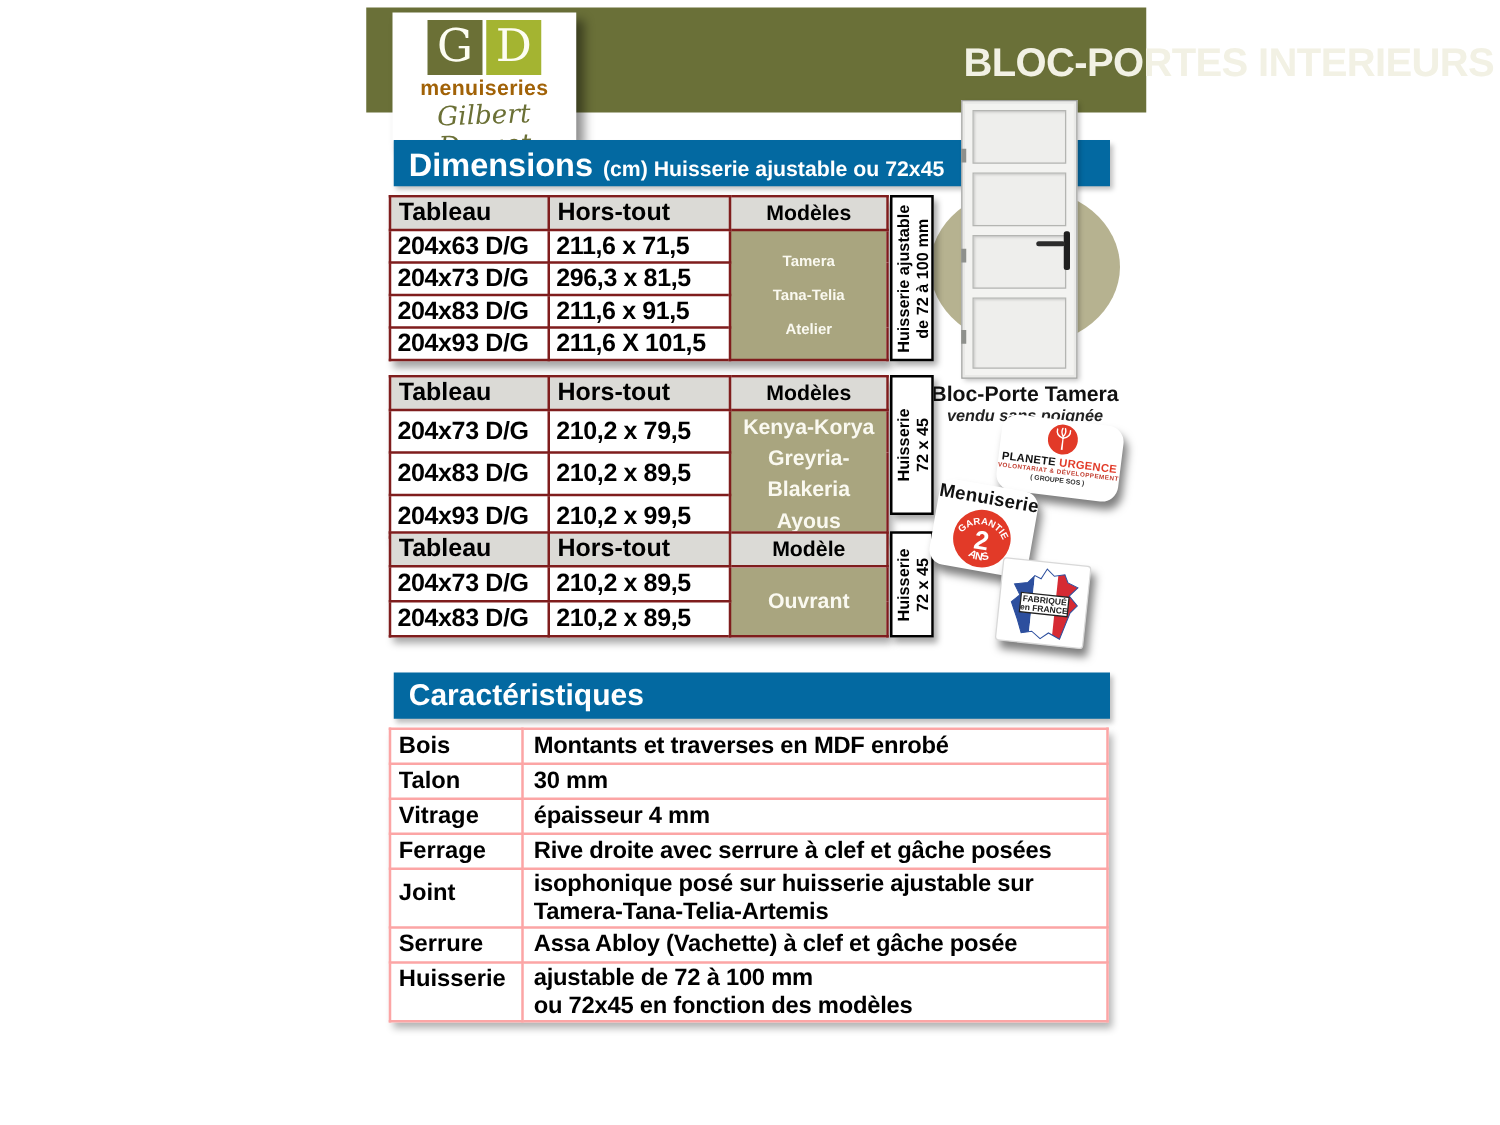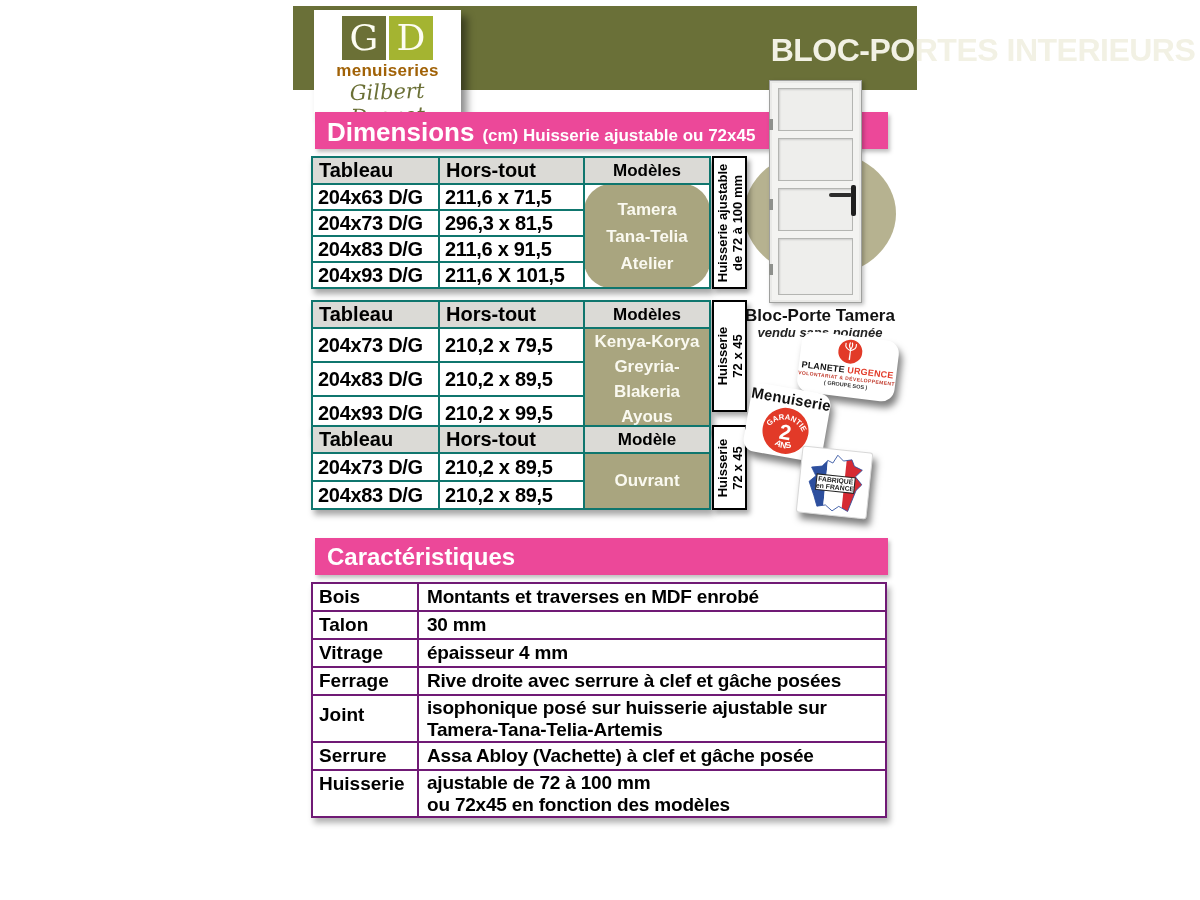--- a/index.html
+++ b/index.html
@@ -16,21 +16,21 @@
   .gd-squares { display:flex; justify-content:center; gap:3px; }
   .gd-sq { width:44px; height:44px; display:flex; align-items:center; justify-content:center;
            color:#fdfdf2; font-family:"DejaVu Serif", serif; font-size:36px; line-height:44px; }
   .gd-sq.g { background:#6b7036; }
   .gd-sq.d { background:#a4b431; }
   .logo-menuiseries { text-align:center; font-size:17px; font-weight:bold; color:#a16207; margin-top:1px; letter-spacing:0.3px; }
   .logo-signature { text-align:center; font-family:"DejaVu Serif", serif; font-style:italic;
                     color:#6b7036; font-size:21px; margin-top:-1px; transform:rotate(-2deg); }
 
   
-  .orange-bar { position:absolute; left:315px; width:573px; height:37px; background:#ec4899;
+  .orange-bar { position:absolute; left:315px; width:573px; height:37px; background:#0369a1;
                 color:#ffffff; display:flex; align-items:baseline; padding:5px 0 0 12px;
                 box-shadow:2px 3px 4px rgba(0,0,0,0.25); }
   .orange-bar.dim { top:112px; }
   .orange-bar.car { top:538px; }
   .bar-title { font-size:26px; font-weight:bold; }
   .bar-sub { font-size:17px; font-weight:bold; margin-left:8px; }
 
   
   .khaki-circle { position:absolute; left:744px; top:150px; width:152px; height:127px;
                   background:#b6b290; border-radius:50%; }
@@ -42,31 +42,31 @@
   .door-handle-plate { position:absolute; right:5px; top:104px; width:5px; height:31px; background:#1f1f1f; border-radius:2px; }
   .door-handle-lever { position:absolute; right:9px; top:112px; width:23px; height:4px; background:#2c2c2c; border-radius:2px; }
   .door-hinge { position:absolute; left:-1px; width:4px; height:11px; background:#8e908c; }
   .door-caption { position:absolute; left:740px; top:306px; width:160px; text-align:center; }
   .door-caption .cap1 { font-size:17px; font-weight:bold; color:#111; }
   .door-caption .cap2 { font-size:13px; font-style:italic; font-weight:bold; color:#222; margin-top:-1px; }
 
   
   table.dtable { position:absolute; border-collapse:collapse; background:#fff; table-layout:fixed;
                  box-shadow:3px 5px 6px rgba(0,0,0,0.35); }
-  .dtable th, .dtable td { border:2px solid #0f766e; overflow:hidden; white-space:nowrap; }
+  .dtable th, .dtable td { border:2px solid #7f1d1d; overflow:hidden; white-space:nowrap; }
   .dtable th { background:#dbdad6; font-size:20px; text-align:left; padding:1px 6px; height:27px; }
   .dtable th.modeles { font-size:17px; text-align:center; padding:1px 2px; }
   .dtable td.num { font-size:20px; font-weight:bold; padding:0 5px; letter-spacing:-0.3px; }
   .dtable td.models { background:#a9a57f; color:#faf9f0; text-align:center;
                       font-weight:bold; white-space:normal; }
   .dtable td.models .mline { display:block; }
   #table1 { left:311px; top:156px; } #table1 tr.data { height:26px; }
   #table2 { left:311px; top:300px; } #table2 tr.data { height:28px; }
   #table3 { left:311px; top:425px; } #table3 tr.data { height:28px; }
-  #table1 td.models { font-size:17px; line-height:27px;border-radius:27px; }
+  #table1 td.models { font-size:12px; line-height:27px; }
   #table2 td.models { font-size:17px; line-height:25px; }
   #table3 td.models { font-size:17px; }
 
   
   .vbox { position:absolute; left:712px; width:35px; background:#fff; border:2px solid #000;
           box-shadow:3px 4px 5px rgba(0,0,0,0.35); }
   .vbox .vtext { position:absolute; left:50%; top:50%; transform:translate(-50%,-50%) rotate(-90deg);
                  font-size:13px; font-weight:bold; color:#000; text-align:center; line-height:15px; white-space:nowrap; }
   #vbox1 { top:156px; height:133px; }
   #vbox2 { top:300px; height:112px; }
@@ -83,21 +83,21 @@
   .badge-garantie { left:747px; top:388px; width:80px; height:69px; border-radius:12px;
                     transform:rotate(10deg); text-align:center; padding-top:2px; }
   .bg-brand { font-size:15px; font-weight:bold; color:#111; letter-spacing:0.2px; }
   .badge-france { left:799px; top:449px; width:71px; height:67px; border-radius:3px;
                   transform:rotate(6deg); display:flex; align-items:center; justify-content:center;
                   border:1px solid #d8d8d8; }
 
   
   #ctable { position:absolute; left:311px; top:582px; border-collapse:collapse; table-layout:fixed;
             background:#fff; box-shadow:3px 5px 6px rgba(0,0,0,0.3); }
-  #ctable td { border:2px solid #701a75; vertical-align:middle; }
+  #ctable td { border:2px solid #fca5a5; vertical-align:middle; }
   #ctable td.clabel { font-size:19px; font-weight:bold; padding-left:6px; }
   #ctable td.cvalue { font-size:19px; font-weight:bold; padding-left:8px; letter-spacing:-0.2px; }
   #ctable tr.single { height:28px; }
   #ctable tr.double { height:47px; }
   #ctable td.cvalue .vline { display:block; line-height:22px; }
 </style>
 </head>
 <body>
 
 <div id="page">

